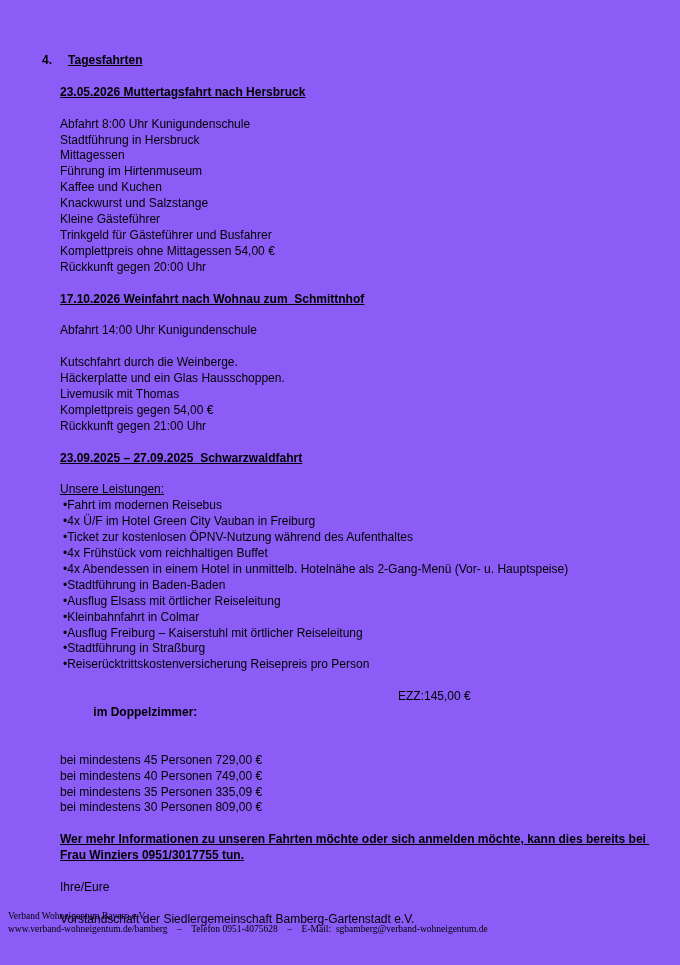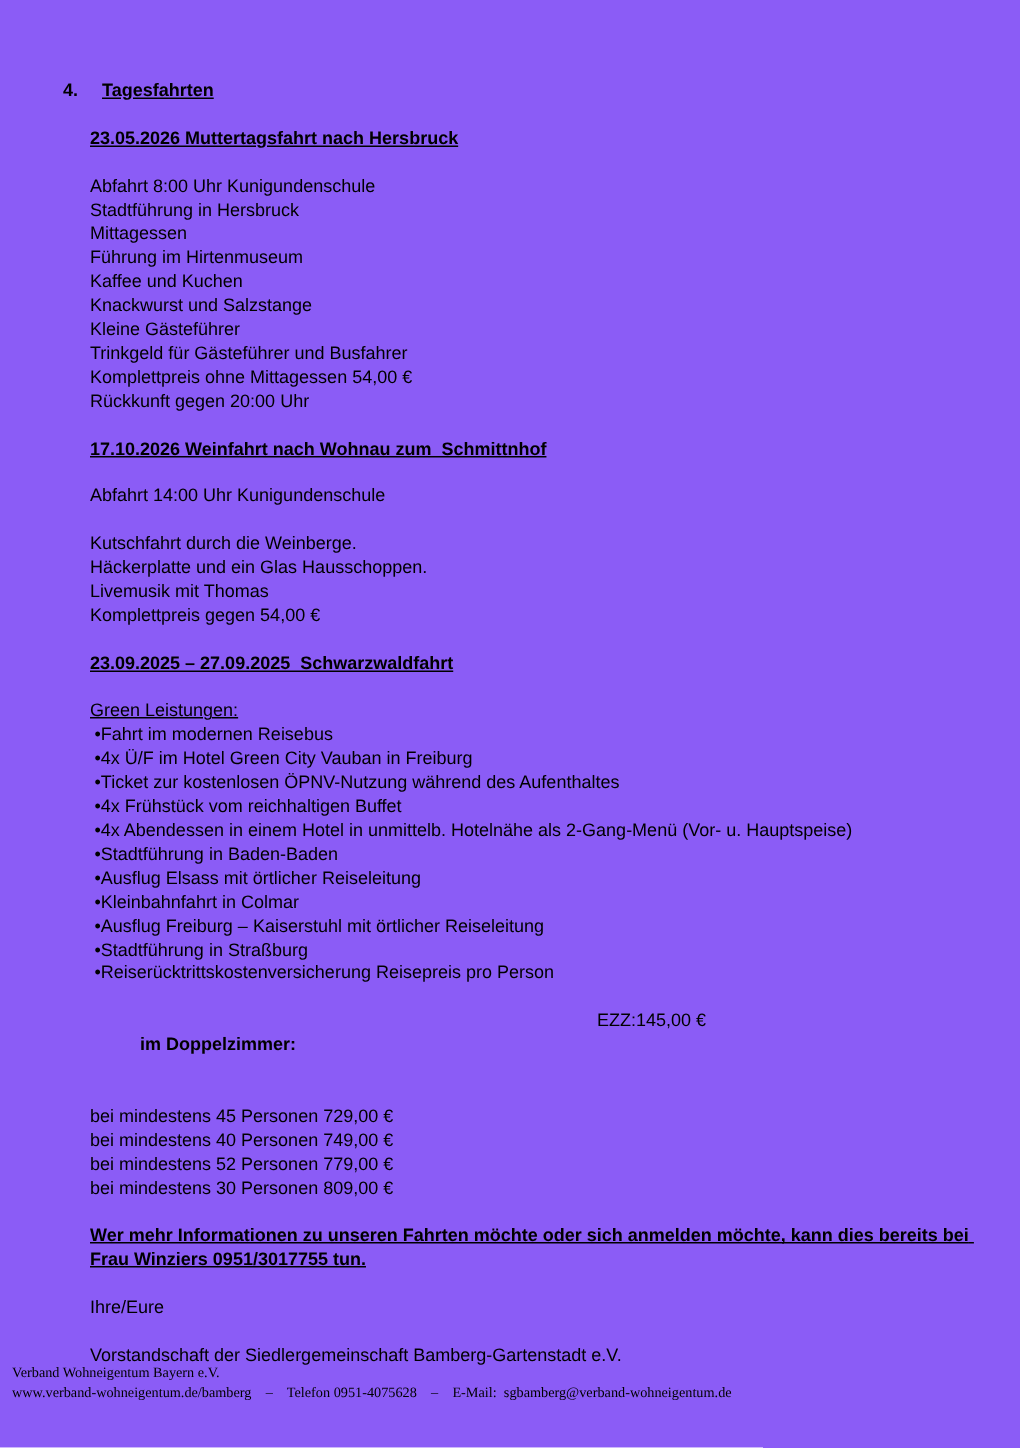--- a/index.html
+++ b/index.html
@@ -110,27 +110,28 @@
       <div class="trip-heading">17.10.2026 Weinfahrt nach Wohnau zum  Schmittnhof</div>
       <div class="para">
         <div class="line">Abfahrt 14:00 Uhr Kunigundenschule</div>
       </div>
       <div class="para">
 
       <div class="line">Kutschfahrt durch die Weinberge.</div>
           <div class="line">Häckerplatte und ein Glas Hausschoppen.</div>
           <div class="line">Livemusik mit Thomas</div>
           <div class="line">Komplettpreis gegen 54,00 €</div>
+          <div class="line">Rückkunft gegen 21:00 Uhr</div>
         </div>
     </div>
 
     <div>
       <div class="trip-heading">23.09.2025 – 27.09.2025  Schwarzwaldfahrt</div>
       <div class="para">
-        <div class="line underline">Green Leistungen:</div>
+        <div class="line underline">Unsere Leistungen:</div>
         <div>
 
         <div class="line bullet">Fahrt im modernen Reisebus</div>
             <div class="line bullet">4x Ü/F im Hotel Green City Vauban in Freiburg</div>
             <div class="line bullet">Ticket zur kostenlosen ÖPNV-Nutzung während des Aufenthaltes</div>
             <div class="line bullet">4x Frühstück vom reichhaltigen Buffet</div>
             <div class="line bullet">4x Abendessen in einem Hotel in unmittelb. Hotelnähe als 2-Gang-Menü (Vor- u. Hauptspeise)</div>
             <div class="line bullet">Stadtführung in Baden-Baden</div>
             <div class="line bullet">Ausflug Elsass mit örtlicher Reiseleitung</div>
             <div class="line bullet">Kleinbahnfahrt in Colmar</div>
@@ -141,21 +142,21 @@
       </div>
       <div class="para">
         <div class="line pricing-head">
           <span class="bold">im Doppelzimmer:</span>
           <span class="ezz">EZZ:145,00 €</span>
         </div>
         <div>
 
         <div class="line">bei mindestens 45 Personen 729,00 €</div>
             <div class="line">bei mindestens 40 Personen 749,00 €</div>
-            <div class="line">bei mindestens 52 Personen 779,00 €</div>
+            <div class="line">bei mindestens 35 Personen 335,09 €</div>
             <div class="line">bei mindestens 30 Personen 809,00 €</div>
           </div>
       </div>
     </div>
 
     <div class="para notice">Wer mehr Informationen zu unseren Fahrten möchte oder sich anmelden möchte, kann dies bereits bei Frau Winziers 0951/3017755 tun.</div>
 
     <div class="para">
       <div class="line">Ihre/Eure</div>
     </div>

